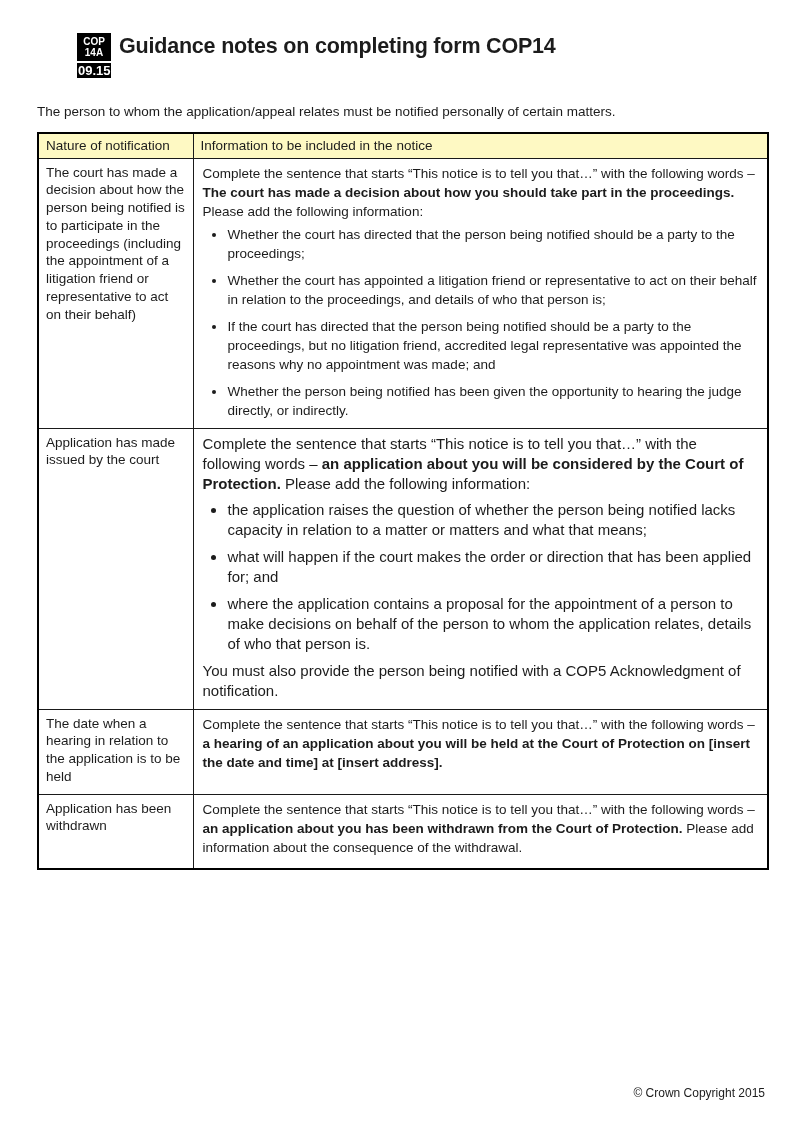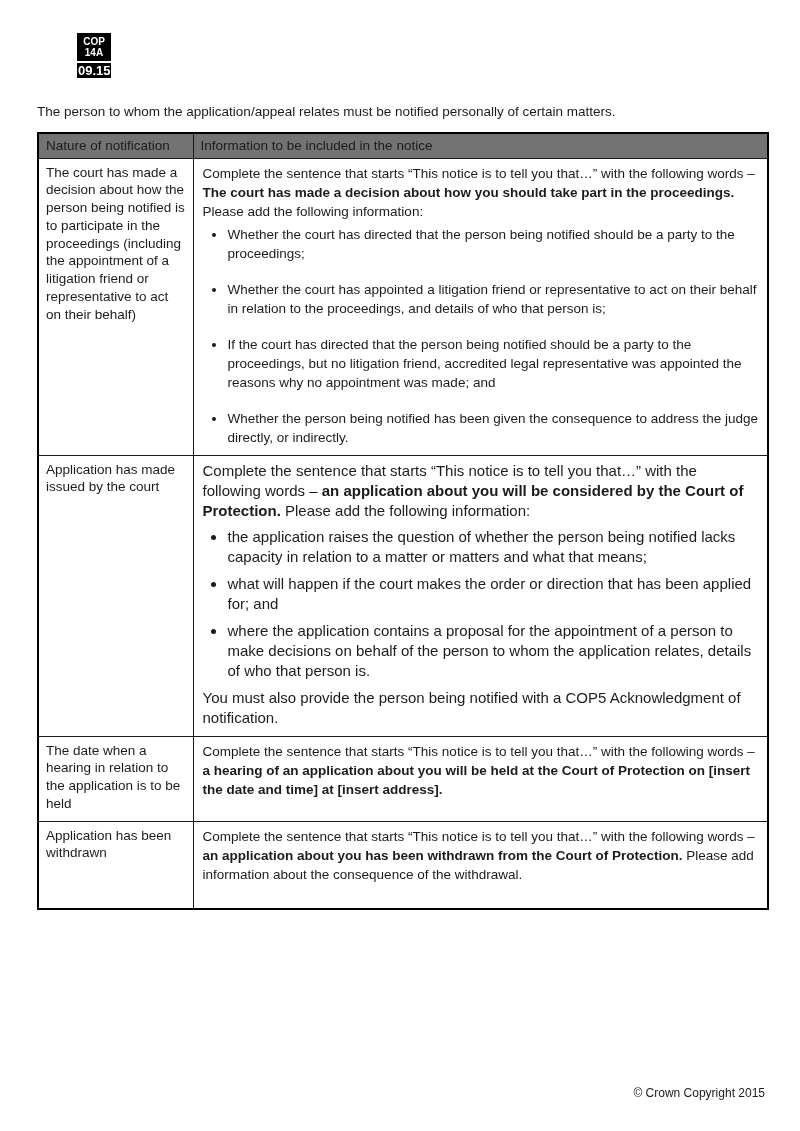--- a/index.html
+++ b/index.html
@@ -48,48 +48,48 @@
     border-collapse: collapse;
     border: 2px solid #000;
     margin-top: 0;
   }
   .notice-table th, .notice-table td {
     border: 1px solid #1a1a1a;
     vertical-align: top;
     text-align: left;
   }
   .notice-table th {
-    background: #737373;
+    background: #fef9c3;
     font-weight: normal;
     font-size: 13.5px;
     line-height: 16px;
     padding: 4px 8px 4px 7px;
     height: 24px;
   }
   .col-nature { width: 155px; }
   td.nature-cell {
     font-size: 13.5px; line-height: 17.8px;
     padding: 5px 6px 8px 7px;
   }
   td.info-cell {
     font-size: 13.5px; line-height: 19px;
     padding: 5px 8px 8px 9px;
   }
   td.info-cell.large { font-size: 15px; line-height: 20px; }
   .info-cell p { margin: 0; }
   .info-cell ul { margin: 4px 0 0; padding-left: 24px; }
   .info-cell li { margin: 0; padding-left: 1px; }
-  .info-cell li + li { margin-top: 17px; }
+  .info-cell li + li { margin-top: 8px; }
   td.info-cell.large ul { margin-top: 6px; }
   td.info-cell.large li + li { margin-top: 7px; }
   .info-outro { margin-top: 7px !important; }
   .row-1 { height: 252px; }
   .row-2 { height: 270px; }
   .row-3 { height: 79px; }
-  .row-4 { height: 88px; }
+  .row-4 { height: 75px; }
 
   
   .doc-footer {
     position: absolute;
     right: 35px; top: 1086px;
     font-size: 12px; line-height: 14px;
     color: #1c1c1c;
   }
 </style>
 </head>
@@ -99,20 +99,21 @@
 
   <header class="doc-header">
     <div class="badge">
       <div class="badge-top">
         <div>COP</div>
         <div>14A</div>
       </div>
       <div class="badge-bottom">09.15</div>
     </div>
     <div class="header-text">
+      <h1 class="doc-title">Guidance notes on completing form COP14</h1>
     </div>
   </header>
 
   <div class="intro-block">
     <p class="intro-p">The person to whom the application/appeal relates must be notified personally of certain matters.</p>
   </div>
 
   <table class="notice-table">
     <thead>
       <tr>
@@ -123,21 +124,21 @@
     <tbody>
 
       <tr class="row-1">
         <td class="nature-cell">The court has made a decision about how the person being notified is to participate in the proceedings (including the appointment of a litigation friend or representative to act on their behalf)</td>
         <td class="info-cell">
           <p><span>Complete the sentence that starts “This notice is to tell you that…” with the following words – </span><strong>The court has made a decision about how you should take part in the proceedings.</strong><span> Please add the following information:</span></p>
           <ul>
             <li>Whether the court has directed that the  person being notified  should be a party to the proceedings;</li>
             <li>Whether the court has appointed a litigation friend or representative to act on their behalf in relation to the proceedings, and details of who that person is;</li>
             <li>If the court has directed that the  person being notified  should be a party to the proceedings, but no litigation friend, accredited legal representative was appointed the reasons why no appointment was made; and</li>
-            <li>Whether the person being notified has been given the consequence to address the judge directly, or indirectly.</li>
+            <li>Whether the person being notified has been given the opportunity to hearing the judge directly, or indirectly.</li>
           </ul>
         </td>
       </tr>
 
       <tr class="row-2">
         <td class="nature-cell">Application has made issued by the court</td>
         <td class="info-cell large">
           <p><span>Complete the sentence that starts “This notice is to tell you that…” with the following words – </span><strong>an application about you will be considered by the Court of Protection.</strong><span> Please add the following information:</span></p>
           <ul>
             <li>the application raises the question of whether the person being notified lacks capacity in relation to a matter or matters and what that means;</li>

